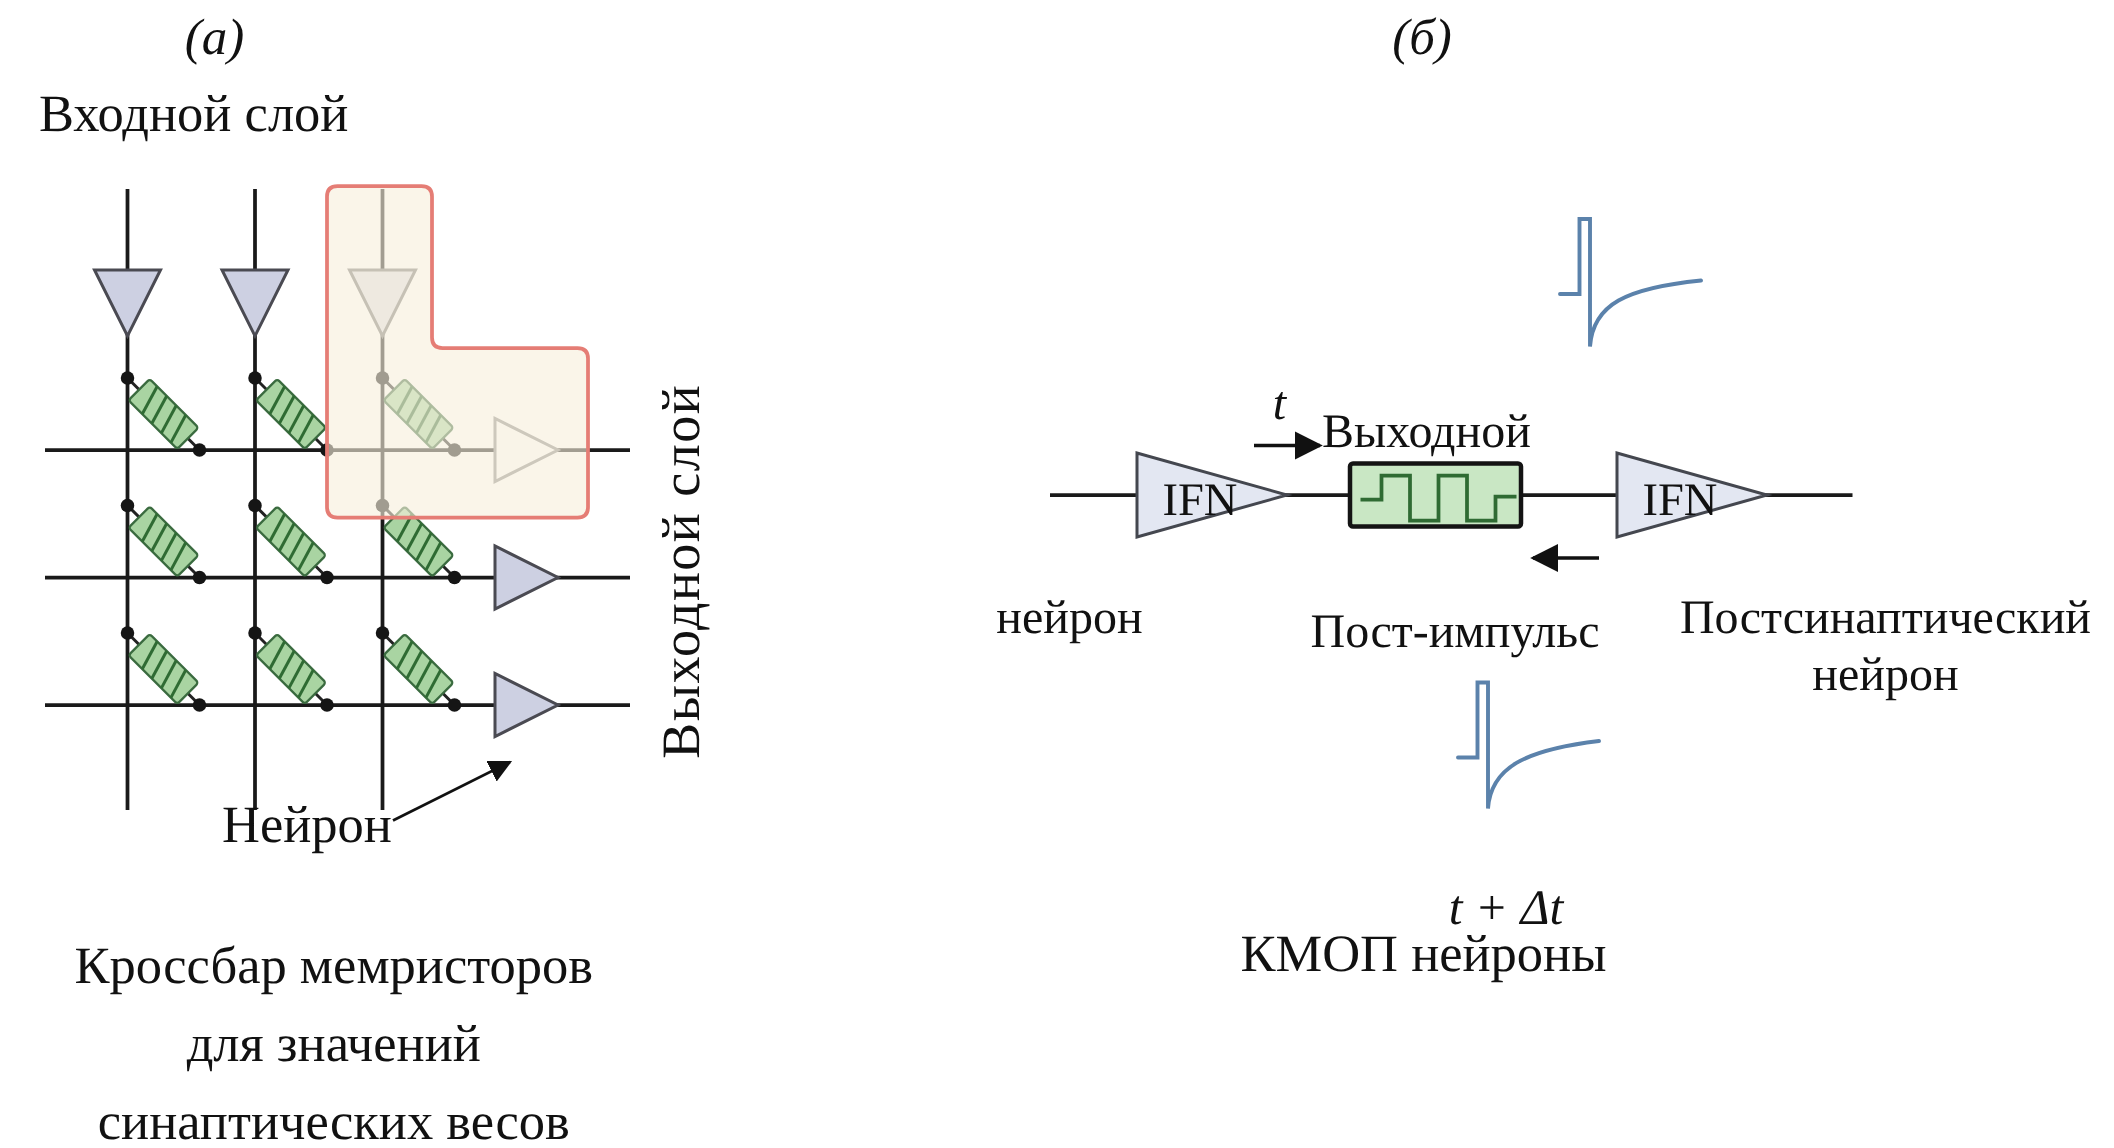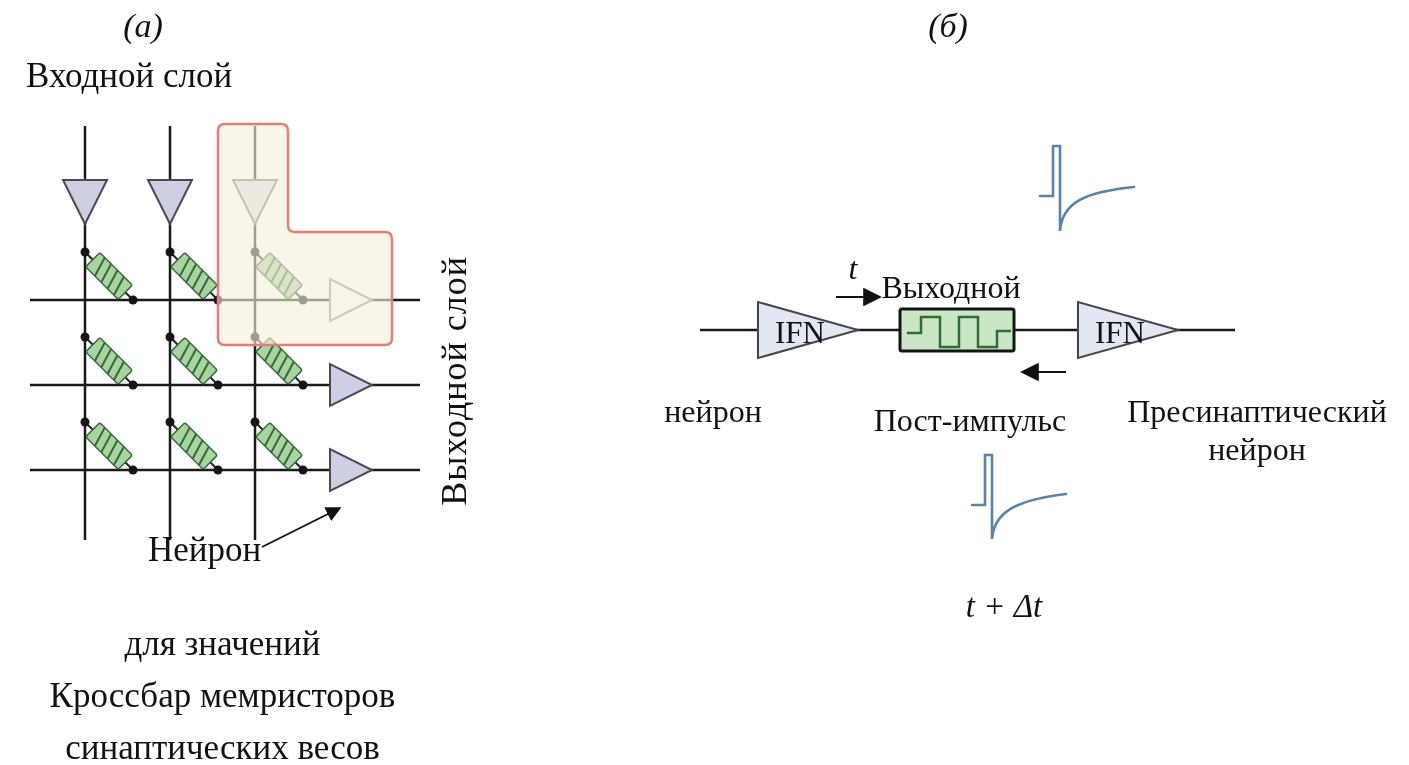--- a/index.html
+++ b/index.html
@@ -107,36 +107,37 @@
       <path d="M972,505 L985,505 L985,455 L992,455 L992,539 C994,512 1016,500 1066,494" fill="none" stroke="#5b82ab" stroke-width="2.6" stroke-linecap="round"></path>
     </g>
   </svg>
 
   <div id="panel-a-label" class="lbl ctr it">(а)</div>
   <div id="input-layer" class="lbl big">Входной слой</div>
   <div id="output-layer" class="lbl ctr">Выходной слой</div>
   <div id="neuron-label" class="lbl big">Нейрон</div>
 
   <div id="caption-a" class="lbl ctr">
+    <div>Кроссбар мемристоров</div>
     <div>для значений</div>
-    <div>Кроссбар мемристоров</div>
     <div>синаптических весов</div>
   </div>
 
   <div id="panel-b-label" class="lbl ctr it">(б)</div>
   <div id="t-label" class="lbl ctr it">t</div>
   <div id="memristor-label" class="lbl ctr">Выходной</div>
   <div id="ifn-left-label" class="lbl ctr">IFN</div>
   <div id="ifn-right-label" class="lbl ctr">IFN</div>
 
   <div id="presynaptic-label" class="lbl ctr twoline">
     <div>нейрон</div>
   </div>
 
   <div id="post-pulse-label" class="lbl ctr">Пост-импульс</div>
 
   <div id="postsynaptic-label" class="lbl ctr twoline">
-    <div>Пресинаптический</div>
+    <div>Постсинаптический</div>
     <div>нейрон</div>
   </div>
 
   <div id="t-delta-label" class="lbl ctr it">t + Δt</div>
+  <div id="caption-b" class="lbl ctr">КМОП нейроны</div>
 </div>
 
 </body></html>

